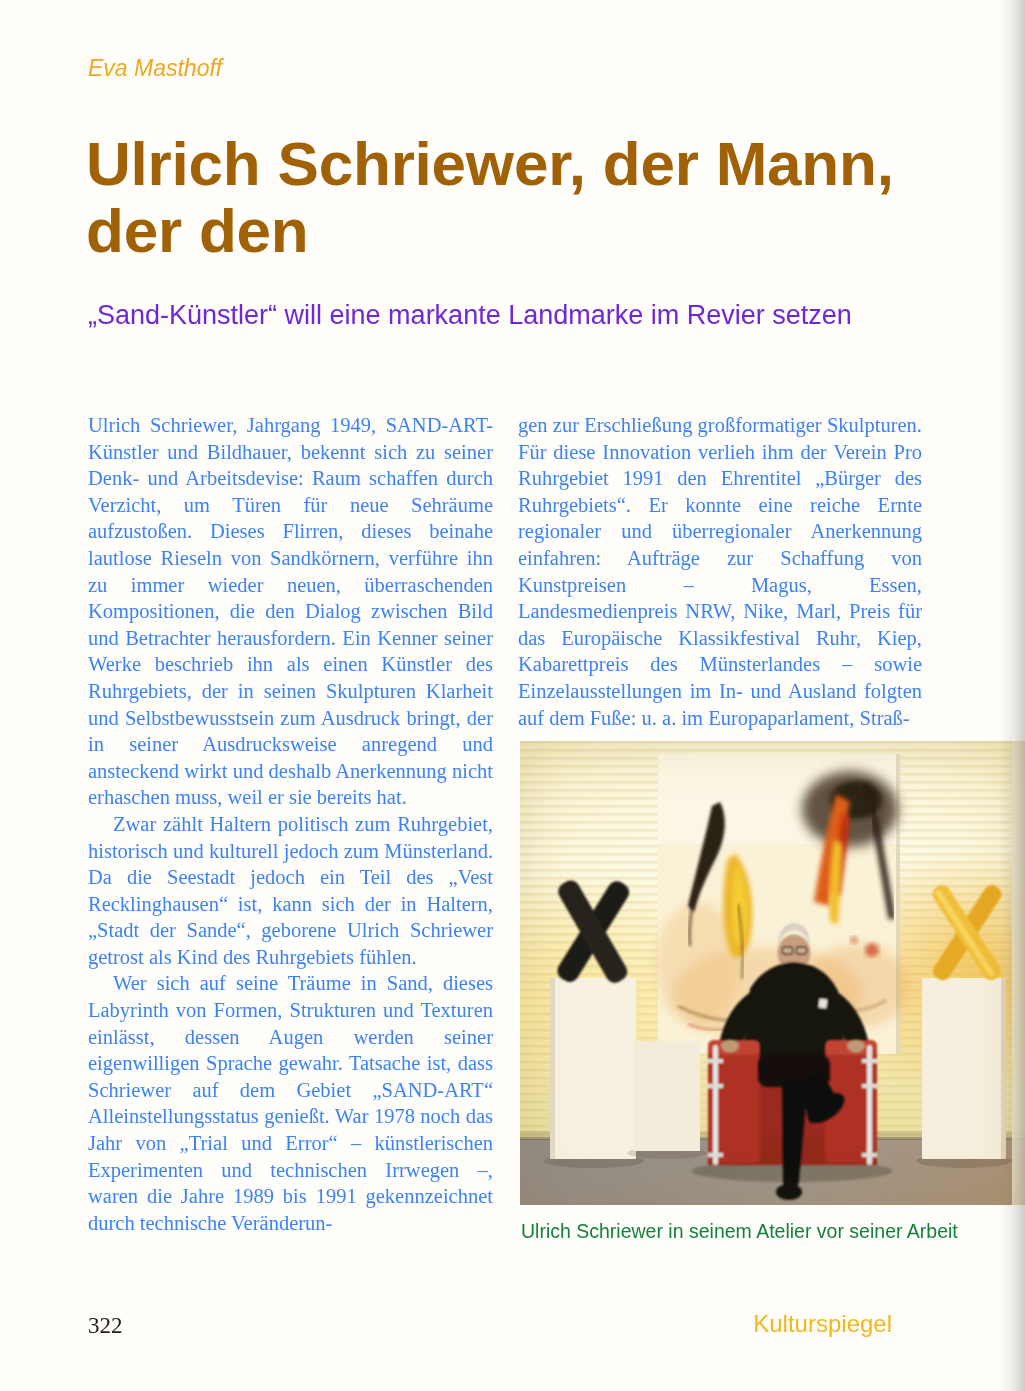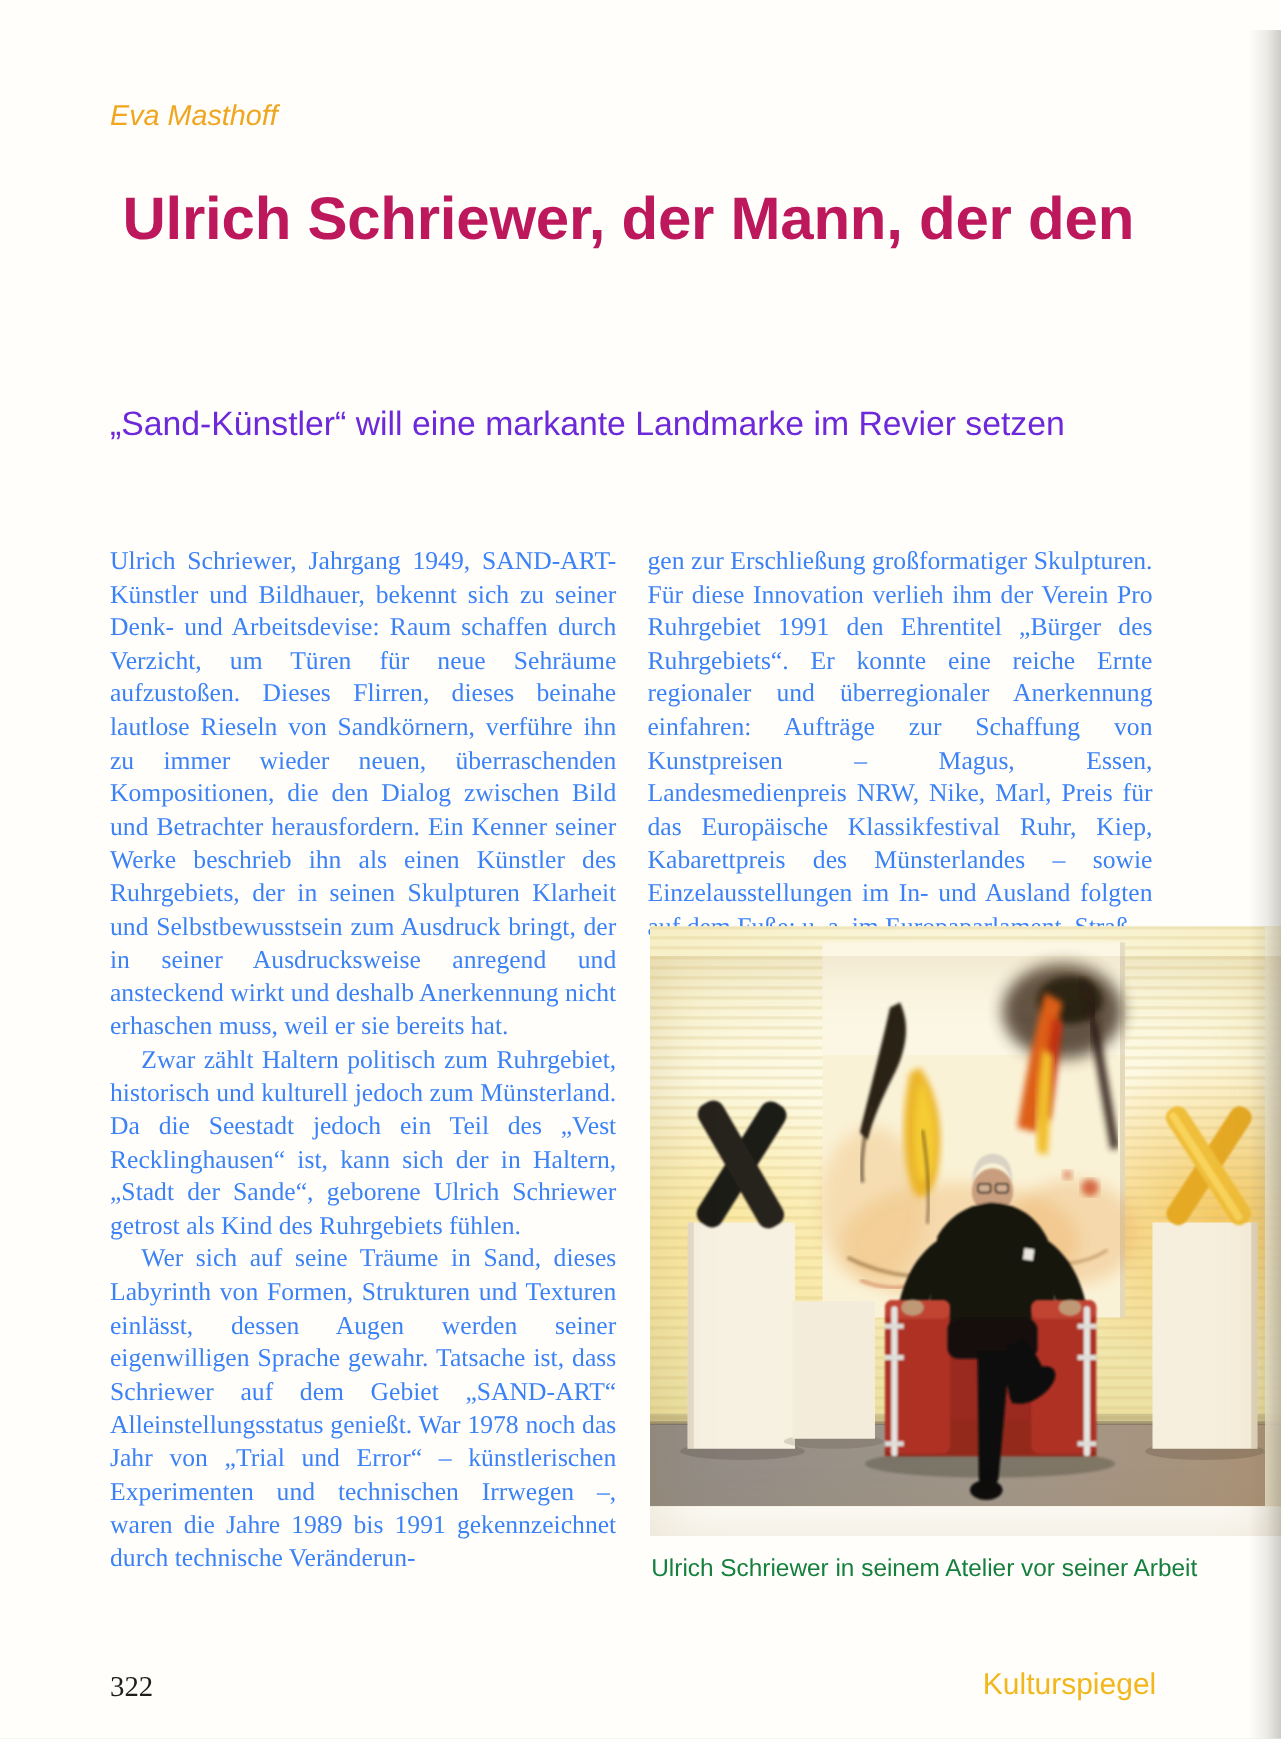--- a/index.html
+++ b/index.html
@@ -4,31 +4,31 @@
 <style>
   html,body{margin:0;padding:0;background:#e8e8e6;}
   .page{
     position:relative;
     width:1025px;height:1391px;
     margin:0 auto;
     background:#fffefb;
     overflow:hidden;
     font-family:"Liberation Sans",sans-serif;
   }
-  .abs{position:absolute;margin-top:24px;}
+  .abs{position:absolute;}
   .author{
     left:88px;top:54px;
     font-style:italic;font-size:23px;line-height:28px;
     color:#f0a61e;
   }
   .headline{
     left:86px;top:130px;width:885px;
-    font-size:48px;font-weight:600;line-height:67px;
-    letter-spacing:-0.2px;color:#be185d;
-    margin:12px;
+    font-size:62px;font-weight:600;line-height:67px;
+    letter-spacing:-0.2px;color:#a16207;
+    margin:0;
   }
   .headline .hline{display:block;}
   .subtitle{
     left:88px;top:299px;width:860px;
     font-size:27px;line-height:32px;font-weight:400;
     color:#6d28d9;
   }
   .bodycol{
     top:412px;width:405px;
     font-family:"Liberation Serif",serif;
@@ -55,21 +55,21 @@
     font-size:19.5px;line-height:29px;
     color:#15803d;
   }
   .caption .cline{display:block;}
   .page-number{
     left:88px;top:1313px;
     font-family:"Liberation Serif",serif;
     font-size:23px;color:#201d1a;text-align:right;
   }
   .section-label{
-    left:521px;top:1310px;width:404px;
+    left:488px;top:1310px;width:404px;
     text-align:right;font-size:24px;
     color:#f2b71c;
   }
   .scan-edge{
     right:0;top:0;width:26px;height:100%;
     background:linear-gradient(to right,
       rgba(125,120,110,0) 0%,
       rgba(125,120,110,0.14) 55%,
       rgba(100,95,85,0.32) 100%);
     pointer-events:none;z-index:20;

